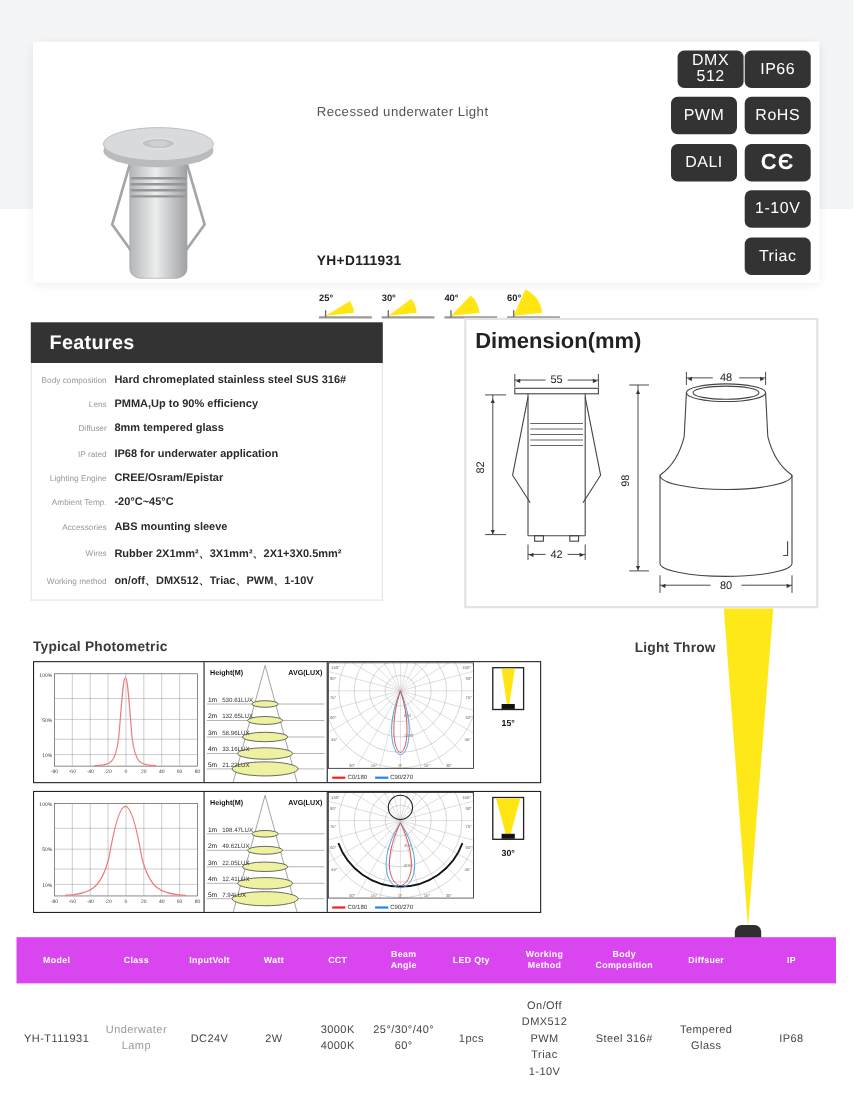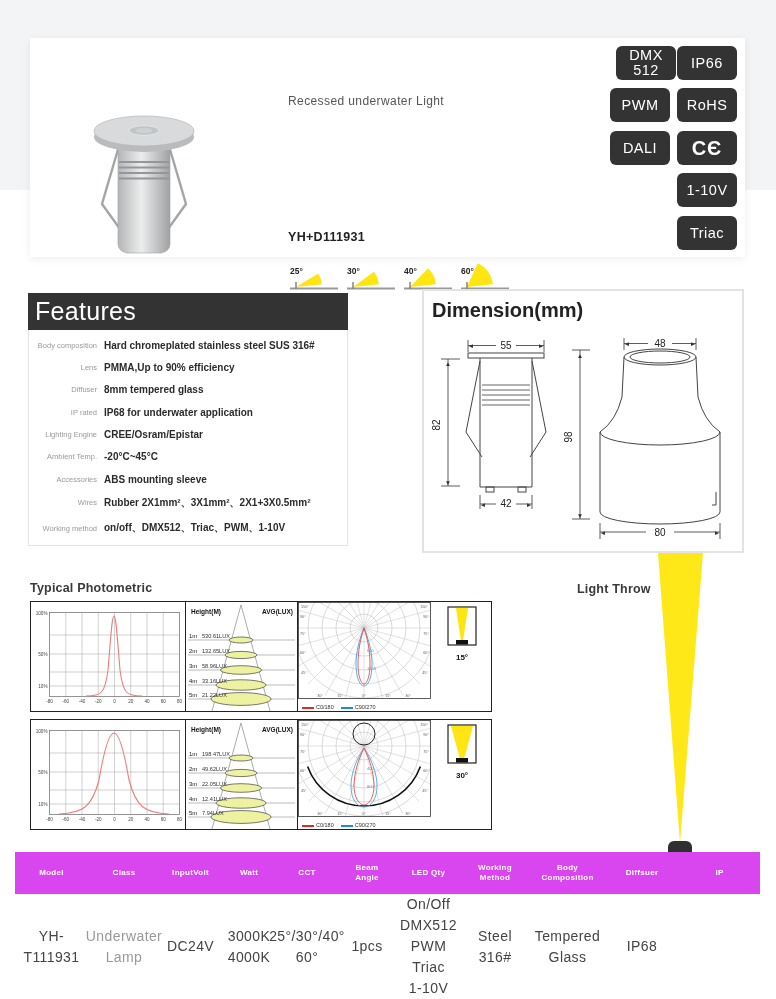--- a/index.html
+++ b/index.html
@@ -13,21 +13,21 @@
   .prod-model{position:absolute;left:258px;top:192px;font-size:12.5px;font-weight:bold;color:#222;letter-spacing:.3px;}
   .photo{position:absolute;left:56px;top:68px;}
   .fans{position:absolute;left:258px;top:224px;display:flex;gap:5px;}
   .badge{position:absolute;width:60px;height:34px;background:#333333;border-radius:6px;color:#fff;
          display:flex;align-items:center;justify-content:center;text-align:center;
          font-size:14.5px;line-height:15px;white-space:pre-line;letter-spacing:.5px;}
   .badge.ce{font-size:20px;font-weight:bold;letter-spacing:1px;}
   
   .feat-head{position:absolute;left:28px;top:293px;width:320px;height:37px;background:#333;
              color:#fff;display:flex;align-items:center;}
-  .feat-head span{font-size:25px;font-weight:400;padding-left:7px;letter-spacing:.3px;}
+  .feat-head span{font-size:18px;font-weight:700;padding-left:17px;letter-spacing:.3px;}
   .feat-body{position:absolute;left:28px;top:330px;width:320px;height:216px;background:#fff;
              border:1px solid #e4e4e4;border-top:none;box-sizing:border-box;
              display:flex;flex-direction:column;justify-content:space-around;padding:4px 0;}
   .feat-row{display:flex;align-items:center;}
   .feat-label{width:68px;text-align:right;font-size:7.5px;color:#999;flex:none;}
   .feat-value{margin-left:7px;font-size:10px;font-weight:600;color:#2b2b2b;}
   
   .dim-panel{position:absolute;left:422px;top:289px;width:322px;height:264px;background:#fff;
              border:2px solid #e3e3e3;box-sizing:border-box;}
   .dim-title{position:absolute;left:8px;top:8px;font-size:20px;font-weight:800;color:#222;}
@@ -47,21 +47,21 @@
   .beam{position:absolute;left:650px;top:553px;}
   .bump{position:absolute;left:668px;top:841px;width:24px;height:13px;background:#2f2f2f;
         border-radius:6px 6px 0 0;}
   
   .spec{position:absolute;left:15px;top:852px;width:745px;}
   .spec-head,.spec-row{display:grid;grid-template-columns:73px 72px 61px 56px 60px 60px 63px 70px 75px 74px 81px;}
   .spec-head{background:#d946ef;height:42px;}
   .spec-head .cell{color:#fff;font-size:8px;font-weight:bold;display:flex;align-items:center;
                    justify-content:center;text-align:center;white-space:pre-line;line-height:1.25;letter-spacing:.3px;}
   .spec-row{height:100px;}
-  .spec-row .cell{font-size:14px;color:#444;display:flex;align-items:center;justify-content:center;
+  .spec-row .cell{font-size:10px;color:#444;display:flex;align-items:center;justify-content:center;
                   text-align:center;white-space:pre-line;line-height:1.5;letter-spacing:.4px;}
   .spec-row .cell.muted{color:#999;}
   svg text{font-family:"Liberation Sans",sans-serif;}
 </style>
 </head>
 <body>
 
 <div class="canvas">
   <div class="topband"></div>
 
@@ -515,20 +515,21 @@
 Method</div>
       <div class="cell">Body
 Composition</div>
       <div class="cell">Diffsuer</div>
       <div class="cell">IP</div>
     </div>
     <div class="spec-row">
       <div class="cell">YH-T111931</div>
       <div class="cell muted">Underwater Lamp</div>
       <div class="cell">DC24V</div>
+      <div class="cell">2W</div>
       <div class="cell">3000K
 4000K</div>
       <div class="cell">25°/30°/40°
 60°</div>
       <div class="cell">1pcs</div>
       <div class="cell">On/Off
 DMX512
 PWM
 Triac
 1-10V</div>

